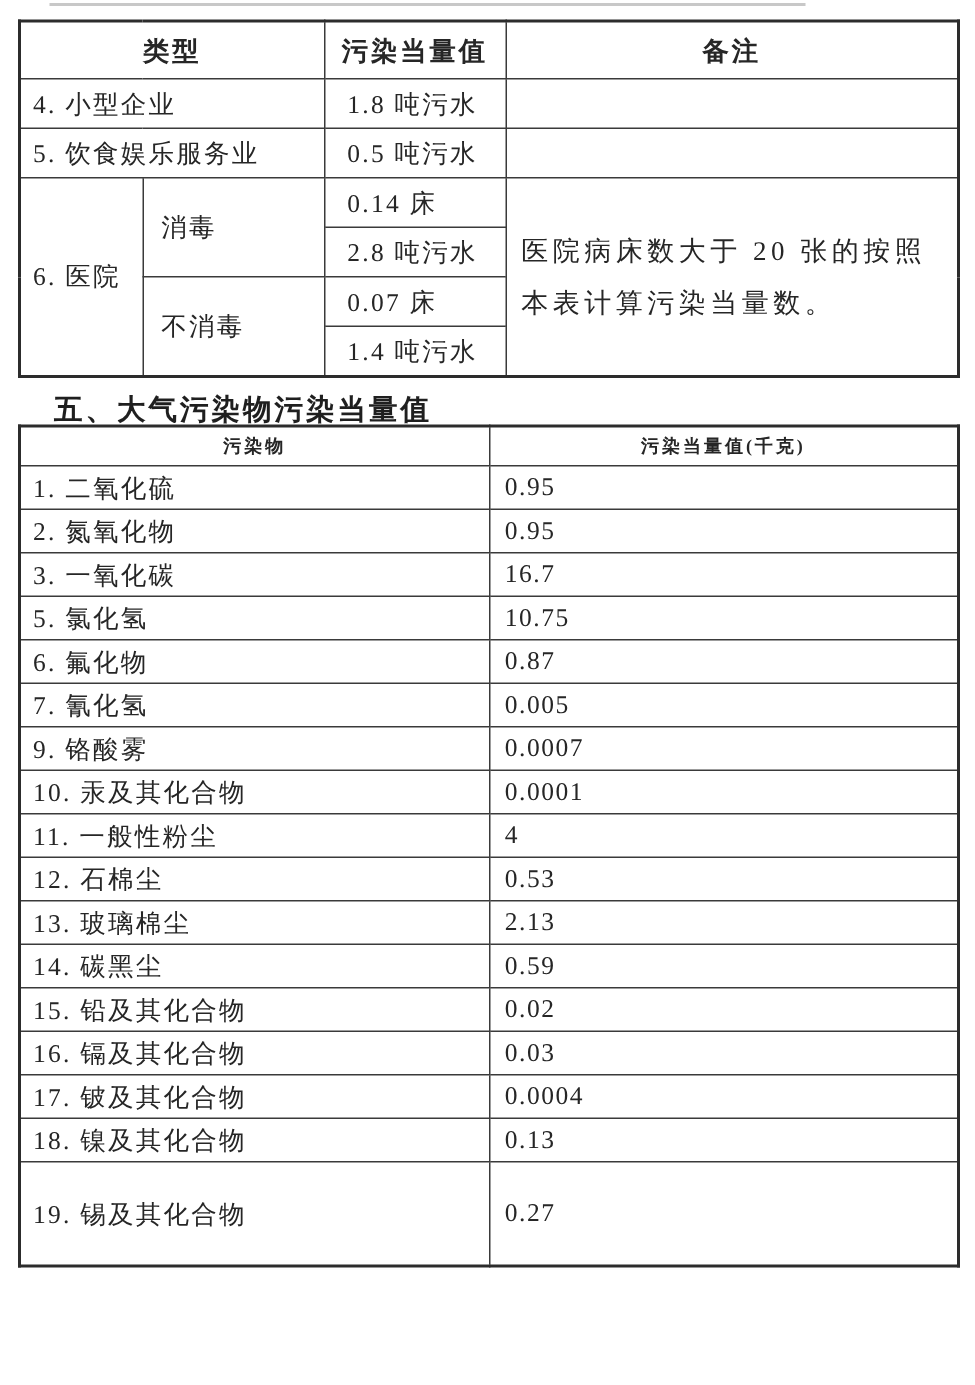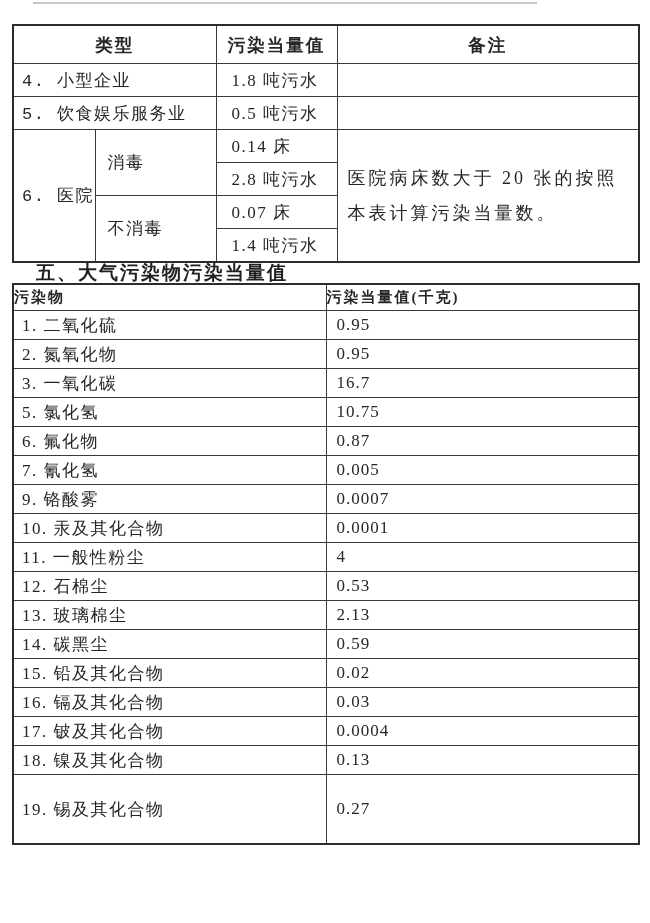--- a/index.html
+++ b/index.html
@@ -39,33 +39,33 @@
     font-size: 17px;
     color: #262626;
     letter-spacing: 1.5px;
     overflow: hidden;
     vertical-align: middle;
     padding: 0;
   }
   
   .t1 {
     left: 12px;
-    top: 24px;
+    top: 13px;
     width: 626px;
     border: 2px solid #2c2c2c;
   }
   .t1 tr.head td {
     height: 37px;
     text-align: center;
     font-weight: bold;
     font-size: 17.5px;
     letter-spacing: 2px;
   }
   .t1 tr.r td { height: 32px; }
-  .t1 td.lbl { padding-left: 8px; font-family: Liberation Mono, monospace; }
+  .t1 td.lbl { padding-left: 8px; }
   .t1 td.sublbl { padding-left: 12px; }
   .t1 td.val { padding-left: 15px; }
   .t1 td.remark {
     padding: 4px 10px;
     font-size: 18px;
     line-height: 1.9;
     letter-spacing: 3px;
   }
   
   .heading {
@@ -79,23 +79,23 @@
   }
   
   .t2 {
     left: 12px;
     top: 283px;
     width: 626px;
     border: 2px solid #2c2c2c;
   }
   .t2 tr.head td {
     height: 25px;
-    text-align: left;
+    text-align: center;
     font-weight: bold;
-    font-size: 15px;
+    font-size: 12px;
     letter-spacing: 2px;
   }
   .t2 td { height: 28px; }
   .t2 tr.tall td { height: 68px; }
   .t2 td.lbl { padding-left: 8px; }
   .t2 td.val { padding-left: 10px; letter-spacing: 1px; }
 </style>
 </head>
 <body>
 

